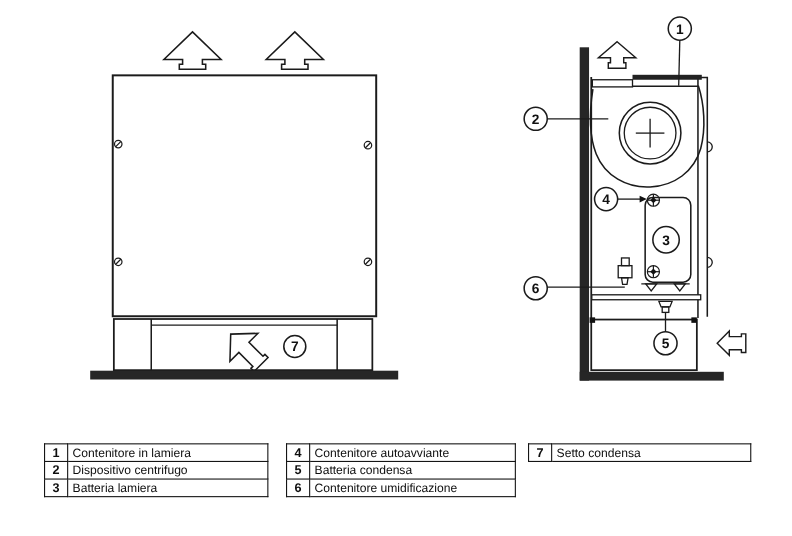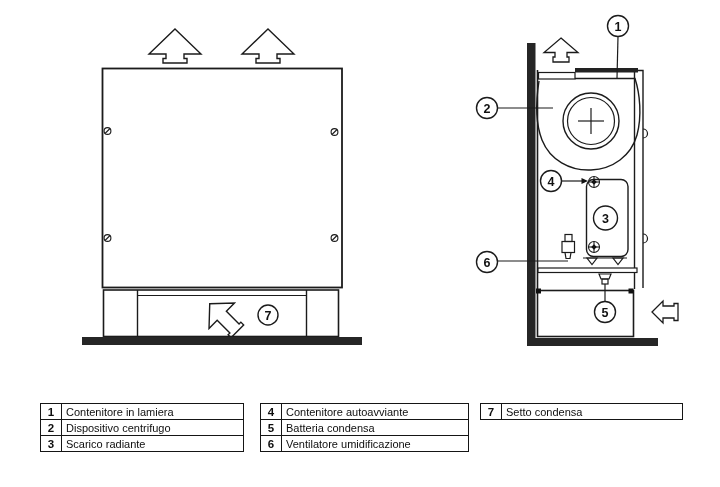--- a/index.html
+++ b/index.html
@@ -172,38 +172,38 @@
         <tr>
       <td class="num">1</td>
       <td class="label">Contenitore in lamiera</td>
     </tr>
     <tr>
       <td class="num">2</td>
       <td class="label">Dispositivo centrifugo</td>
     </tr>
     <tr>
       <td class="num">3</td>
-      <td class="label">Scarico radiante</td>
+      <td class="label">Batteria lamiera</td>
     </tr>
   </tbody>
     </table>
 
   <table class="legend-table" style="left:260px; top:403px; width:209px;">
     <tbody>
         <tr>
       <td class="num">4</td>
       <td class="label">Contenitore autoavviante</td>
     </tr>
     <tr>
       <td class="num">5</td>
       <td class="label">Batteria condensa</td>
     </tr>
     <tr>
       <td class="num">6</td>
-      <td class="label">Ventilatore umidificazione</td>
+      <td class="label">Contenitore umidificazione</td>
     </tr>
   </tbody>
     </table>
 
   <table class="legend-table" style="left:480px; top:403px; width:203px;">
     <tbody>
         <tr>
       <td class="num">7</td>
       <td class="label">Setto condensa</td>
     </tr>

